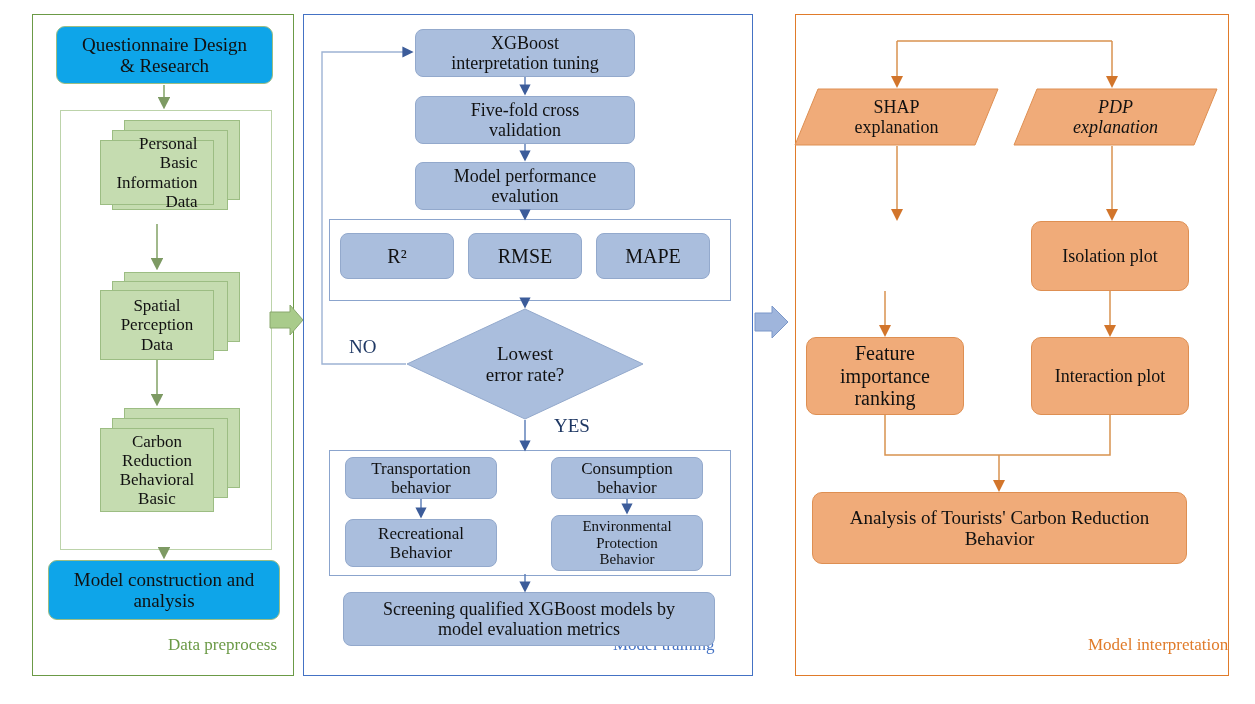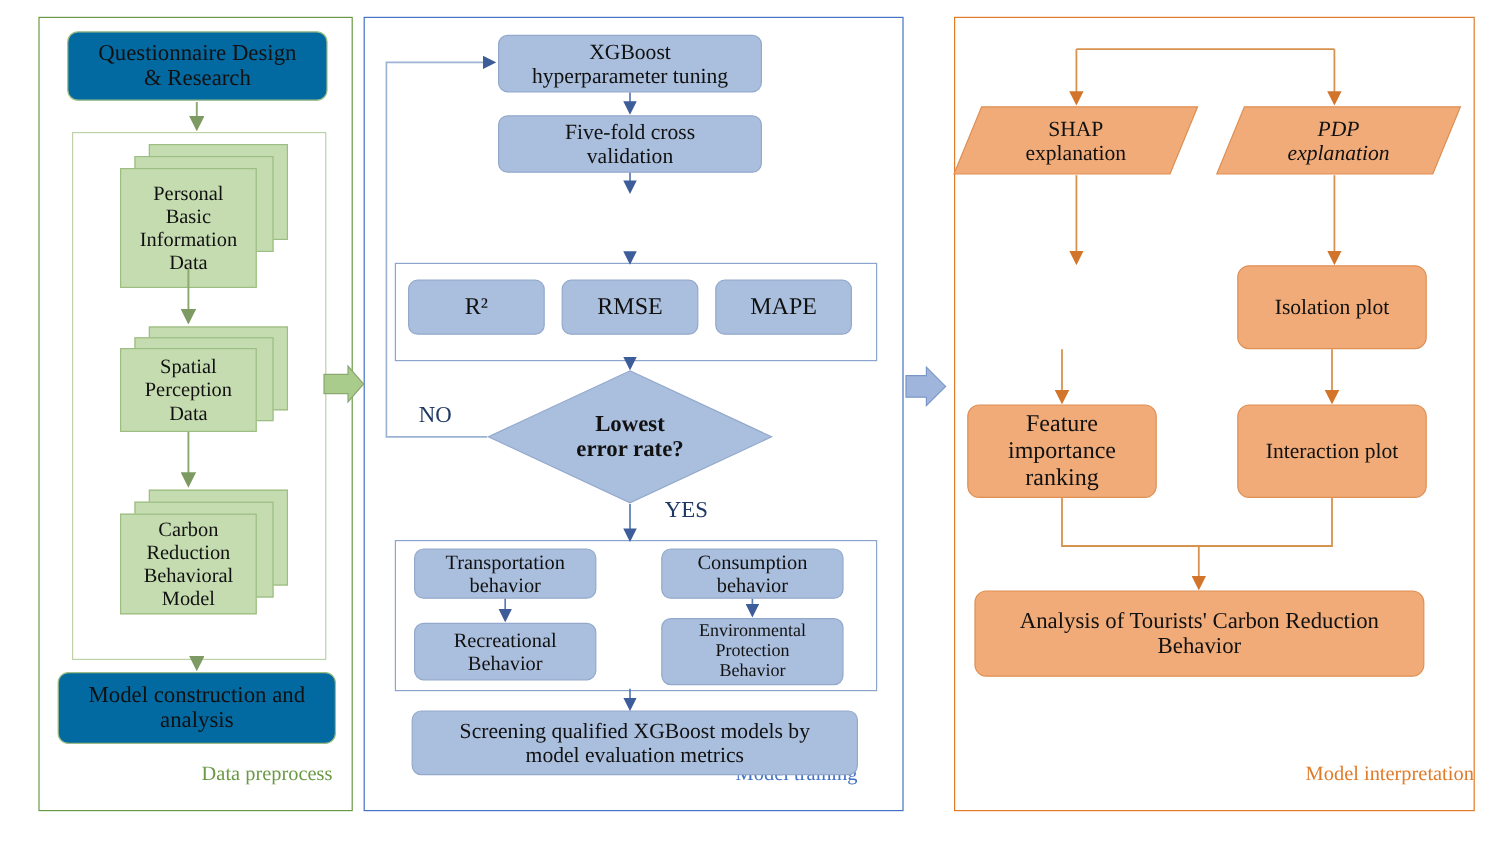--- a/index.html
+++ b/index.html
@@ -6,21 +6,21 @@
   body{width:1255px;height:704px;font-family:"Liberation Serif",serif;overflow:hidden;}
   #stage{position:relative;width:1255px;height:704px;}
 
   .panel{position:absolute;background:#fff;box-sizing:border-box;}
   .panel-label{position:absolute;font-size:17px;line-height:1;white-space:nowrap;}
 
   .node{position:absolute;box-sizing:border-box;display:flex;align-items:center;
         justify-content:center;text-align:center;color:#111;line-height:1.12;}
 
   
-  .g-round{background:#0369a1;border:1px solid #9cbd83;border-radius:9px;}
+  .g-round{background:#0ea5e9;border:1px solid #9cbd83;border-radius:9px;}
   .g-inner{border:1px solid #bcd3aa;background:transparent;}
   .doc-stack{position:absolute;}
   .doc-sheet{position:absolute;background:#c5dcb0;border:1px solid #9cbd83;}
   .doc-front{position:absolute;background:#c5dcb0;border:1px solid #9cbd83;
              border-radius:0 0 0 0;}
 
   
   .b-round{background:#aabedd;border:1px solid #93a9cc;border-radius:8px;}
   .b-inner{border:1px solid #8ba4cd;background:transparent;}
   .diamond{position:absolute;}
@@ -46,63 +46,65 @@
   <div class="panel-label" style="left:1088px;top:636px;color:#e07b2a;">Model interpretation</div>
 
   <div class="node g-round" style="left:56px;top:26px;width:217px;height:58px;font-size:19px;white-space:pre-line;">Questionnaire Design
 &amp; Research</div>
 
   <div class="g-inner" style="position:absolute;left:60px;top:110px;width:210px;height:438px;"></div>
 
   <div class="doc-stack" style="left:100px;top:120px;width:142px;height:104px;">
     <div class="doc-sheet" style="left:24px;top:0px;width:114px;height:78px;"></div>
     <div class="doc-sheet" style="left:12px;top:10px;width:114px;height:78px;"></div>
-    <div class="node doc-front" style="left:0px;top:20px;width:114px;height:100px;font-size:17px;white-space:pre-line;">Personal
+    <div class="node doc-front" style="left:0px;top:20px;width:114px;height:65px;font-size:17px;white-space:pre-line;text-align:right;">Personal
 Basic
 Information
 Data</div>
   </div>
 
   <div class="doc-stack" style="left:100px;top:272px;width:142px;height:92px;">
     <div class="doc-sheet" style="left:24px;top:0px;width:114px;height:68px;"></div>
     <div class="doc-sheet" style="left:12px;top:9px;width:114px;height:68px;"></div>
     <div class="node doc-front" style="left:0px;top:18px;width:114px;height:70px;font-size:17px;white-space:pre-line;">Spatial
 Perception
 Data</div>
   </div>
 
   <div class="doc-stack" style="left:100px;top:408px;width:142px;height:104px;">
     <div class="doc-sheet" style="left:24px;top:0px;width:114px;height:78px;"></div>
     <div class="doc-sheet" style="left:12px;top:10px;width:114px;height:78px;"></div>
     <div class="node doc-front" style="left:0px;top:20px;width:114px;height:84px;font-size:17px;white-space:pre-line;">Carbon
 Reduction
 Behavioral
-Model</div>
+Basic</div>
   </div>
 
   <div class="node g-round" style="left:48px;top:560px;width:232px;height:60px;font-size:19px;white-space:pre-line;">Model construction and
 analysis</div>
 
   <div class="node b-round" style="left:415px;top:29px;width:220px;height:48px;font-size:18px;white-space:pre-line;">XGBoost
-hyperparameter tuning</div>
+interpretation tuning</div>
 
   <div class="node b-round" style="left:415px;top:96px;width:220px;height:48px;font-size:18px;white-space:pre-line;">Five-fold cross
 validation</div>
 
+  <div class="node b-round" style="left:415px;top:162px;width:220px;height:48px;font-size:18px;white-space:pre-line;">Model performance
+evalution</div>
 
   <div class="b-inner" style="position:absolute;left:329px;top:219px;width:400px;height:80px;"></div>
   <div class="node b-round" style="left:340px;top:233px;width:114px;height:46px;font-size:20px;">R²</div>
   <div class="node b-round" style="left:468px;top:233px;width:114px;height:46px;font-size:20px;">RMSE</div>
   <div class="node b-round" style="left:596px;top:233px;width:114px;height:46px;font-size:20px;">MAPE</div>
 
   <div class="diamond" style="left:406px;top:308px;width:238px;height:112px;">
     <svg width="238" height="112" style="position:absolute;left:0;top:0;">
       <polygon points="119,1 237,56 119,111 1,56" fill="#aabedd" stroke="#93a9cc" stroke-width="1"></polygon>
     </svg>
-    <div class="node" style="left:0;top:0;width:238px;height:112px;font-size:19px;white-space:pre-line;font-weight:bold;">Lowest
+    <div class="node" style="left:0;top:0;width:238px;height:112px;font-size:19px;white-space:pre-line;">Lowest
 error rate?</div>
   </div>
 
   <div class="lbl" style="left:349px;top:336px;font-size:19px;color:#1f3864;">NO</div>
   <div class="lbl" style="left:554px;top:415px;font-size:19px;color:#1f3864;">YES</div>
 
   <div class="b-inner" style="position:absolute;left:329px;top:450px;width:400px;height:124px;"></div>
   <div class="node b-round" style="left:345px;top:457px;width:152px;height:42px;font-size:17px;white-space:pre-line;">Transportation
 behavior</div>
   <div class="node b-round" style="left:345px;top:519px;width:152px;height:48px;font-size:17px;white-space:pre-line;">Recreational

